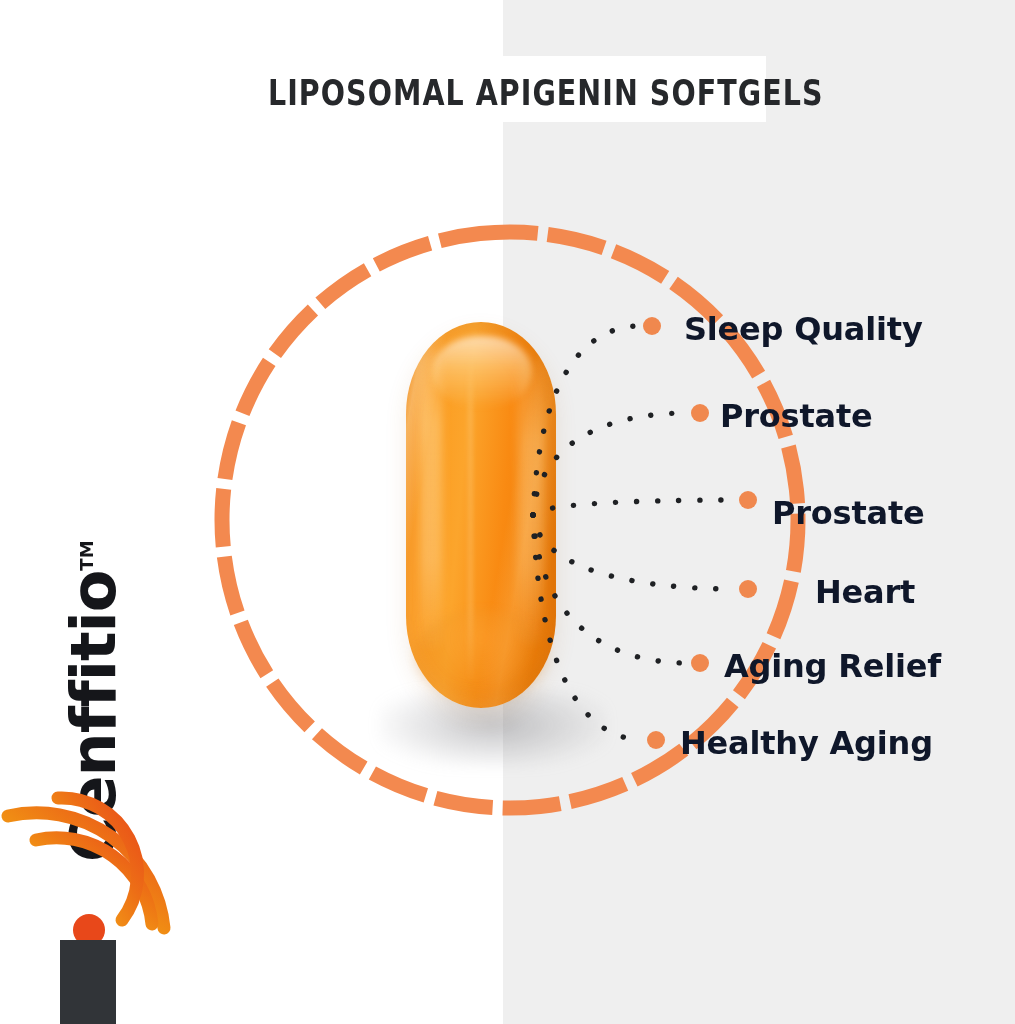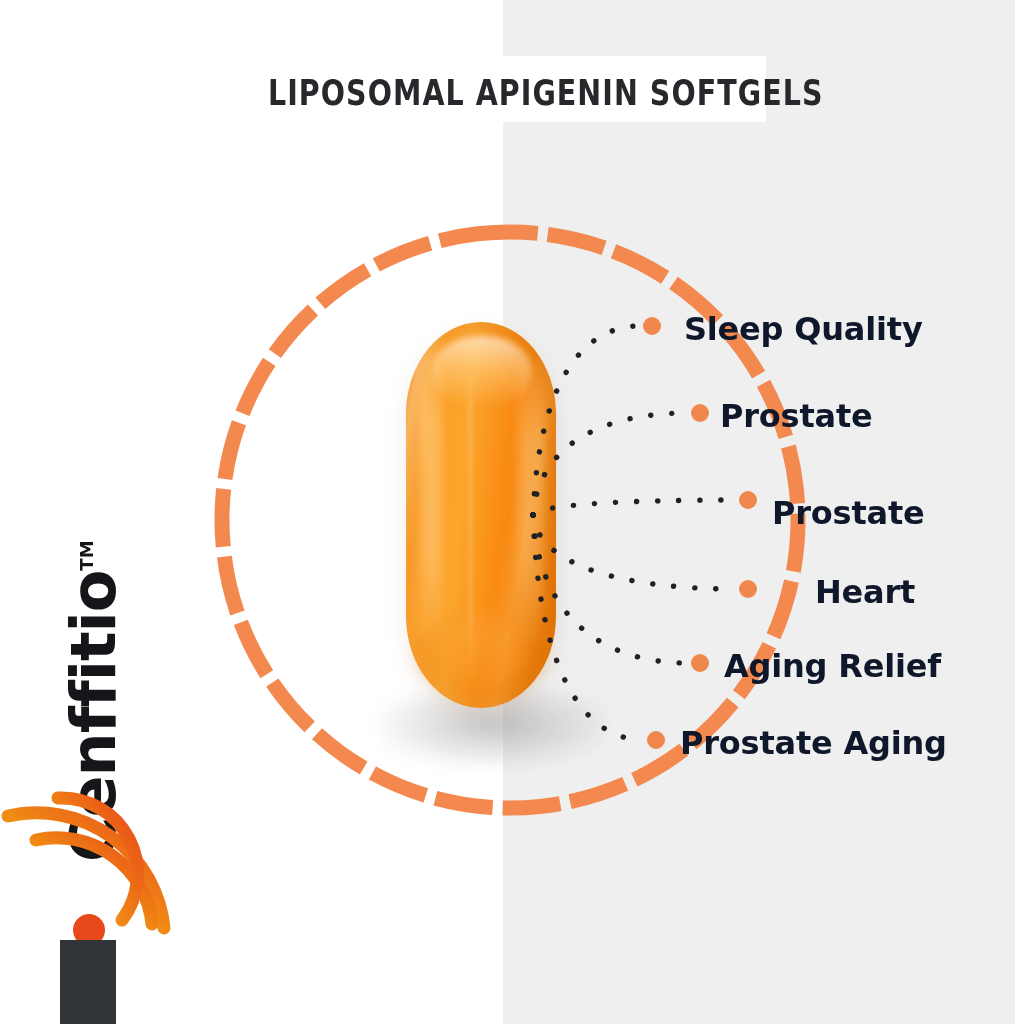--- a/index.html
+++ b/index.html
@@ -149,21 +149,21 @@
       <path d="M 533 515 C 539 677, 586.28 740, 644 740" fill="none" stroke="#1f2124" stroke-width="5.4" stroke-linecap="round" stroke-dasharray="0.1 21"></path>
       <circle cx="656" cy="740" r="9" fill="#F0884E"></circle>
     </svg>
 
   <div id="labels">
       <div class="benefit-label" style="left: 684px; top: 313px;">Sleep Quality</div>
       <div class="benefit-label" style="left: 720px; top: 400px;">Prostate</div>
       <div class="benefit-label" style="left: 772px; top: 497px;">Prostate</div>
       <div class="benefit-label" style="left: 808px; top: 576px; margin-left: 7px;">Heart</div>
       <div class="benefit-label" style="left: 724px; top: 650px;">Aging Relief</div>
-      <div class="benefit-label" style="left: 680px; top: 727px;">Prostate Aging</div>
+      <div class="benefit-label" style="left: 680px; top: 727px;">Healthy Aging</div>
     </div>
 
   <div class="logo-block">
     <div class="logo-word">
       <span>Cenffitio</span><span class="logo-tm">TM</span>
     </div>
     <svg class="logo-waves" viewBox="0 0 190 170">
       <defs>
         <linearGradient id="wg1" x1="0" y1="1" x2="1" y2="0">
           <stop offset="0%" stop-color="#F5C518"></stop>

